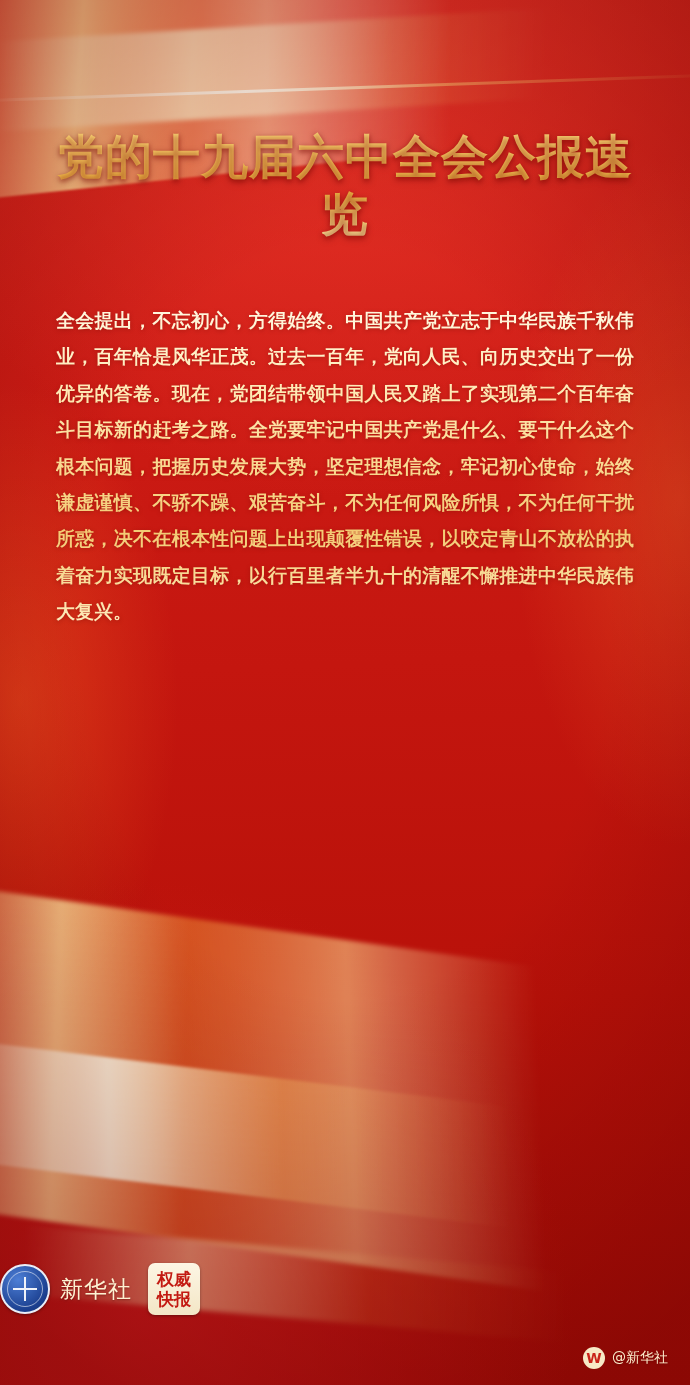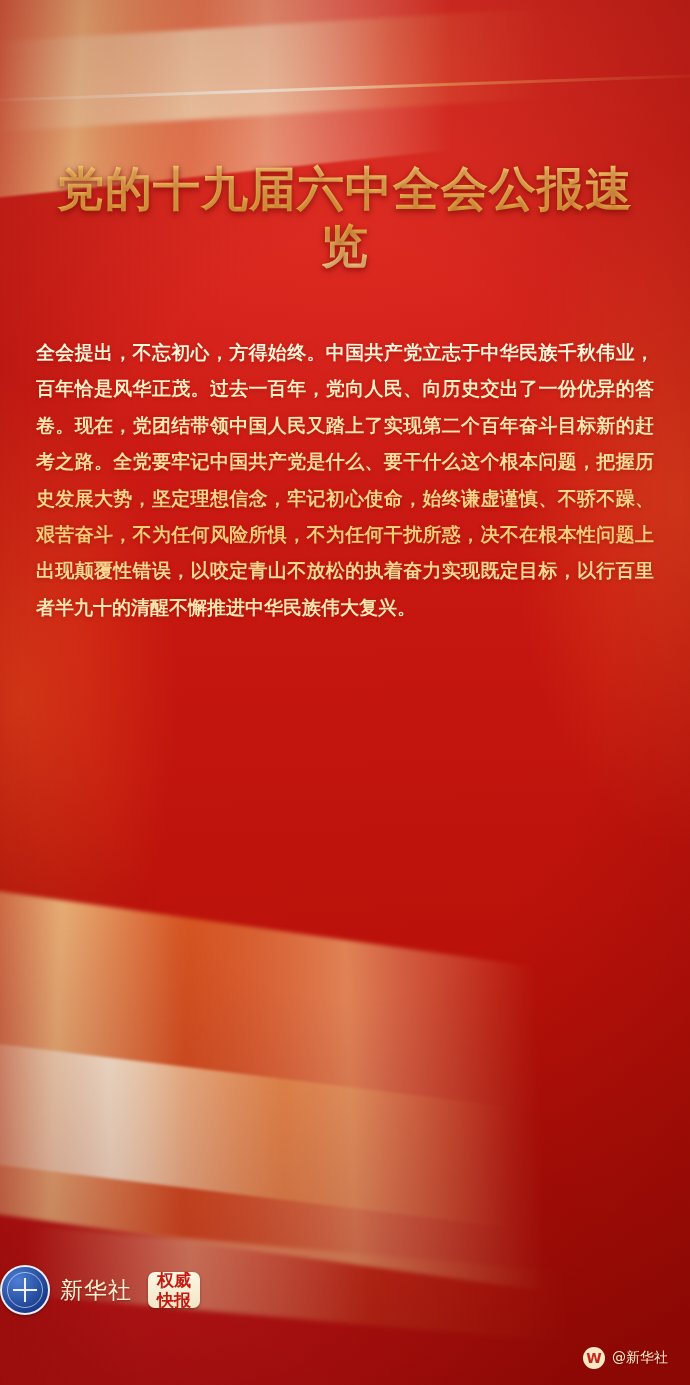--- a/index.html
+++ b/index.html
@@ -90,22 +90,21 @@
   .vignette {
     position: absolute; inset: 0;
     background: radial-gradient(ellipse 85% 60% at 50% 45%, rgba(0,0,0,0) 45%, rgba(90,0,0,.35) 100%);
     pointer-events: none;
   }
 
   
   .content {
     position: relative;
     z-index: 3;
-    padding: 0 34px;
-    margin-top: 32px;
+    padding: 0 54px;
   }
   .title {
     margin: 0;
     padding-top: 128px;
     font-size: 47px;
     line-height: 1.22;
     font-weight: bold;
     letter-spacing: 1px;
     text-align: center;
     font-family: "DejaVu Sans", "Liberation Sans", sans-serif;
@@ -179,21 +178,21 @@
     border-radius: 50%;
   }
   .xinhua-name {
     font-size: 23px;
     color: #fdf1d2;
     font-family: "DejaVu Sans", "Liberation Sans", sans-serif;
     letter-spacing: 1px;
     text-shadow: 0 1px 2px rgba(90,5,0,.5);
   }
   .badge {
-    width: 52px; height: 36px;
+    width: 52px; height: 52px;
     border-radius: 7px;
     background: linear-gradient(180deg, #fdf6e4 0%, #f3e6c6 100%);
     display: flex;
     flex-direction: column;
     align-items: center;
     justify-content: center;
     gap: 1px;
     box-shadow: 0 1px 3px rgba(0,0,0,.35);
   }
   .badge span {

